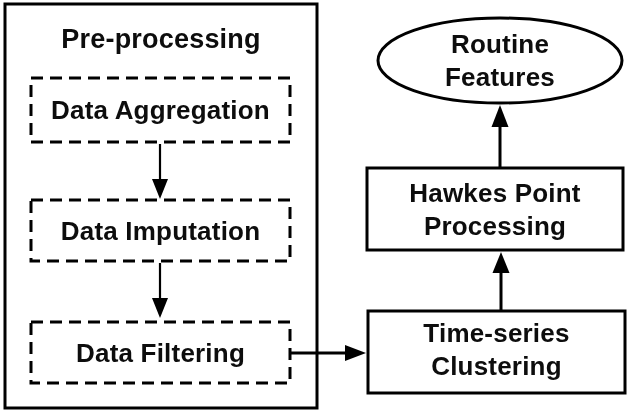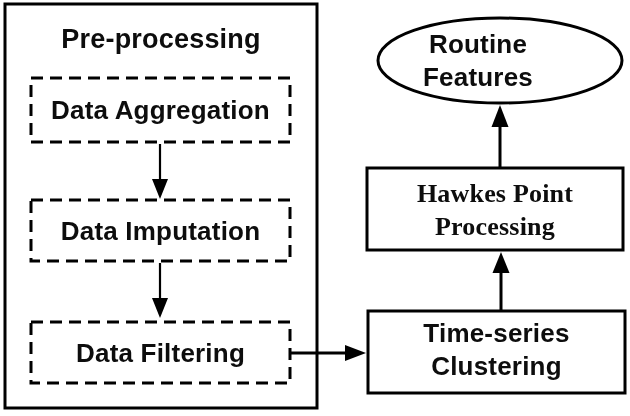--- a/index.html
+++ b/index.html
@@ -42,22 +42,22 @@
     font-weight: bold;
     color: #0d0d0d;
     letter-spacing: 0.2px;
   }
   .step-label   { font-size: 26px; line-height: 30px; }
   .node-label   { font-size: 26px; line-height: 33px; }
   #lbl-step1 { left: 31px;  top: 78px;  width: 259px; height: 64px; }
   #lbl-step2 { left: 31px;  top: 200px; width: 259px; height: 61px; }
   #lbl-step3 { left: 31px;  top: 322px; width: 259px; height: 61px; text-align: right; }
   #lbl-ts    { left: 368px; top: 311px; width: 257px; height: 77px; }
-  #lbl-hawkes{ left: 367px; top: 168px; width: 256px; height: 84px; font-family: Liberation Serif, serif; }
-  #lbl-ellipse{ left: 356px; top: 17px; width: 244px; height: 87px; }
+  #lbl-hawkes{ left: 367px; top: 168px; width: 256px; height: 84px; }
+  #lbl-ellipse{ left: 378px; top: 17px; width: 244px; height: 87px; }
 </style>
 </head>
 <body>
 
 <div class="canvas">
 
   <svg width="630" height="416" viewBox="0 0 630 416">
 
     <rect x="5" y="4" width="312" height="404" fill="none" stroke="#000000" stroke-width="3"></rect>
 

